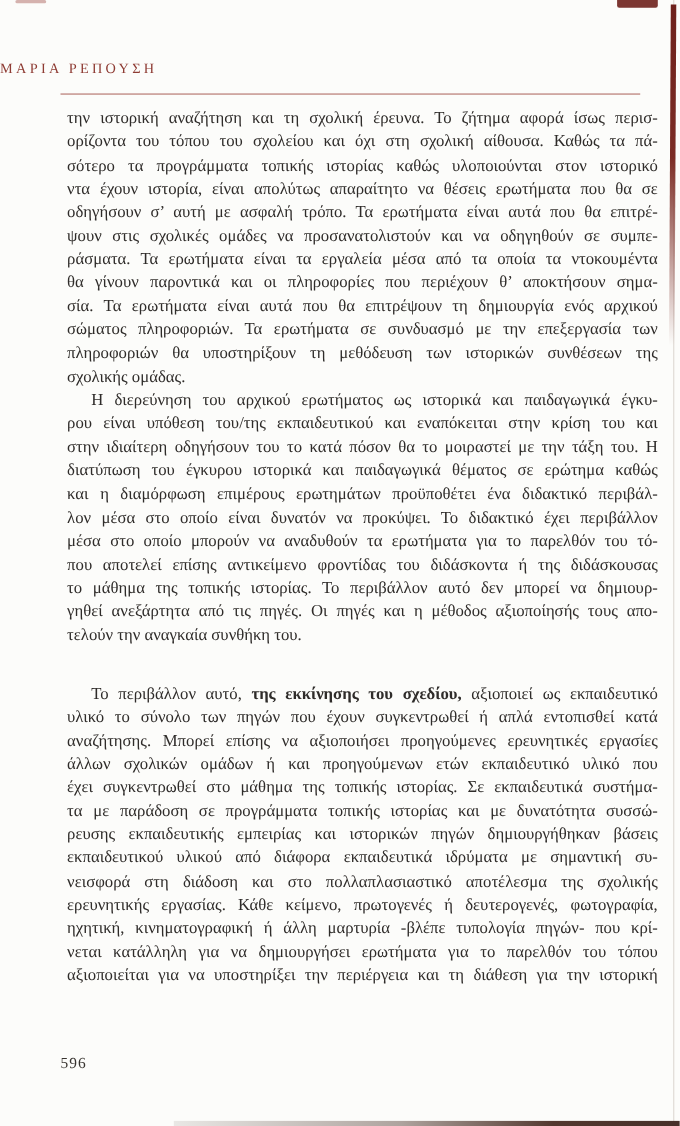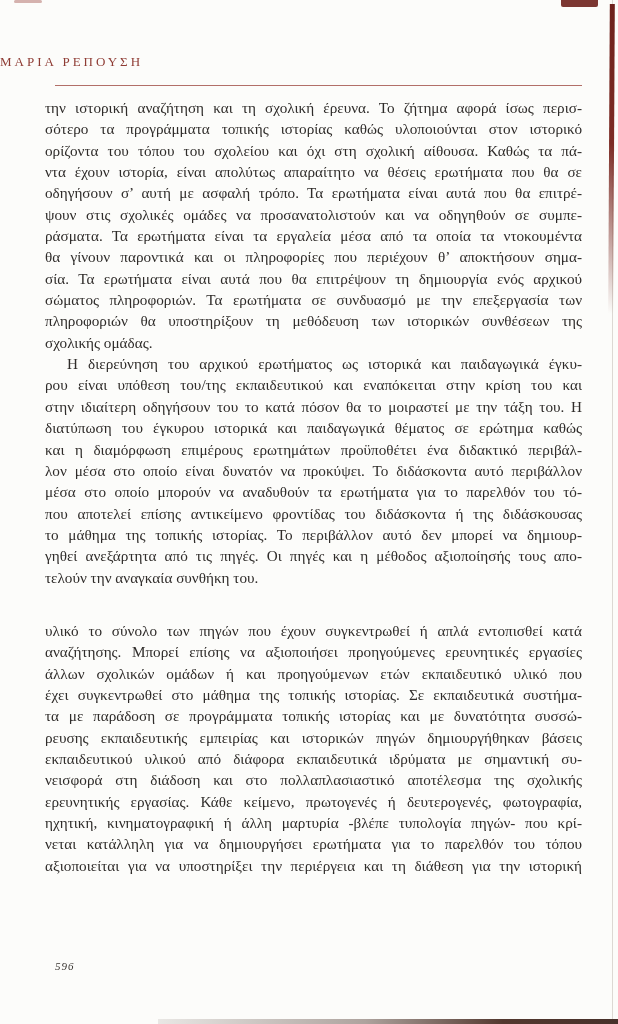--- a/index.html
+++ b/index.html
@@ -19,41 +19,40 @@
     letter-spacing:3px;
     font-weight:400;
   }
   .header-rule{
     position:absolute;top:85px;left:55px;width:527px;height:1px;
     background:var(--rule-color,#a4564d);
     opacity:.85;
   }
   
   .body-text{
-    position:absolute;top:97px;left:45px;width:537px;
+    position:absolute;top:97px;left:61px;width:537px;
     color:var(--body-color,#2f2c2a);
     font-size:15.2px;
   }
   .line{
     line-height:21.35px;
     height:21.35px;
     white-space:nowrap;
     text-align:justify;
     text-align-last:justify;
     overflow:hidden;
   }
   .line.no-justify{text-align-last:left;}
   .line.first{text-indent:22px;}
   .para.space-before{margin-top:32px;}
   .line b{font-weight:bold;}
   
   .page-number{
     position:absolute;left:55px;top:960px;
-    font-style:italic;
-    font-size:11px;
+    font-size:14px;
     color:#37332f;
     letter-spacing:1px;
   }
   
   .artifact{position:absolute;pointer-events:none;}
   .top-left-dash{
     left:14px;top:0;width:28px;height:3px;
     background:rgba(173,104,97,.5);
     border-radius:2px;
   }
@@ -95,46 +94,47 @@
   <div class="artifact right-edge-strip"></div>
   <div class="artifact bottom-strip"></div>
 
   <div class="header-title">ΜΑΡΙΑ ΡΕΠΟΥΣΗ</div>
 
   <div class="header-rule"></div>
 
   <div class="body-text" id="body-text">
       <div class="para">
         <div class="line">την ιστορική αναζήτηση και τη σχολική έρευνα. Το ζήτημα αφορά ίσως περισ-</div>
+        <div class="line">ορίζοντα του τόπου του σχολείου και όχι στη σχολική αίθουσα. Καθώς τα πά-</div>
         <div class="line">σότερο τα προγράμματα τοπικής ιστορίας καθώς υλοποιούνται στον ιστορικό</div>
-        <div class="line">ορίζοντα του τόπου του σχολείου και όχι στη σχολική αίθουσα. Καθώς τα πά-</div>
         <div class="line">ντα έχουν ιστορία, είναι απολύτως απαραίτητο να θέσεις ερωτήματα που θα σε</div>
         <div class="line">οδηγήσουν σ’ αυτή με ασφαλή τρόπο. Τα ερωτήματα είναι αυτά που θα επιτρέ-</div>
         <div class="line">ψουν στις σχολικές ομάδες να προσανατολιστούν και να οδηγηθούν σε συμπε-</div>
         <div class="line">ράσματα. Τα ερωτήματα είναι τα εργαλεία μέσα από τα οποία τα ντοκουμέντα</div>
         <div class="line">θα γίνουν παροντικά και οι πληροφορίες που περιέχουν θ’ αποκτήσουν σημα-</div>
         <div class="line">σία. Τα ερωτήματα είναι αυτά που θα επιτρέψουν τη δημιουργία ενός αρχικού</div>
         <div class="line">σώματος πληροφοριών. Τα ερωτήματα σε συνδυασμό με την επεξεργασία των</div>
         <div class="line">πληροφοριών θα υποστηρίξουν τη μεθόδευση των ιστορικών συνθέσεων της</div>
         <div class="line no-justify">σχολικής ομάδας.</div>
       </div>
       <div class="para">
         <div class="line first">Η διερεύνηση του αρχικού ερωτήματος ως ιστορικά και παιδαγωγικά έγκυ-</div>
         <div class="line">ρου είναι υπόθεση του/της εκπαιδευτικού και εναπόκειται στην κρίση του και</div>
         <div class="line">στην ιδιαίτερη οδηγήσουν του το κατά πόσον θα το μοιραστεί με την τάξη του. Η</div>
         <div class="line">διατύπωση του έγκυρου ιστορικά και παιδαγωγικά θέματος σε ερώτημα καθώς</div>
         <div class="line">και η διαμόρφωση επιμέρους ερωτημάτων προϋποθέτει ένα διδακτικό περιβάλ-</div>
-        <div class="line">λον μέσα στο οποίο είναι δυνατόν να προκύψει. Το διδάσκοντα αυτό περιβάλλον</div>
+        <div class="line">λον μέσα στο οποίο είναι δυνατόν να προκύψει. Το διδακτικό έχει περιβάλλον</div>
         <div class="line">μέσα στο οποίο μπορούν να αναδυθούν τα ερωτήματα για το παρελθόν του τό-</div>
         <div class="line">που αποτελεί επίσης αντικείμενο φροντίδας του διδάσκοντα ή της διδάσκουσας</div>
         <div class="line">το μάθημα της τοπικής ιστορίας. Το περιβάλλον αυτό δεν μπορεί να δημιουρ-</div>
         <div class="line">γηθεί ανεξάρτητα από τις πηγές. Οι πηγές και η μέθοδος αξιοποίησής τους απο-</div>
         <div class="line no-justify">τελούν την αναγκαία συνθήκη του.</div>
       </div>
       <div class="para space-before">
+        <div class="line first"><span>Το περιβάλλον αυτό, </span><b>της εκκίνησης του σχεδίου,</b><span> αξιοποιεί ως εκπαιδευτικό</span></div>
         <div class="line">υλικό το σύνολο των πηγών που έχουν συγκεντρωθεί ή απλά εντοπισθεί κατά</div>
         <div class="line">αναζήτησης. Μπορεί επίσης να αξιοποιήσει προηγούμενες ερευνητικές εργασίες</div>
         <div class="line">άλλων σχολικών ομάδων ή και προηγούμενων ετών εκπαιδευτικό υλικό που</div>
         <div class="line">έχει συγκεντρωθεί στο μάθημα της τοπικής ιστορίας. Σε εκπαιδευτικά συστήμα-</div>
         <div class="line">τα με παράδοση σε προγράμματα τοπικής ιστορίας και με δυνατότητα συσσώ-</div>
         <div class="line">ρευσης εκπαιδευτικής εμπειρίας και ιστορικών πηγών δημιουργήθηκαν βάσεις</div>
         <div class="line">εκπαιδευτικού υλικού από διάφορα εκπαιδευτικά ιδρύματα με σημαντική συ-</div>
         <div class="line">νεισφορά στη διάδοση και στο πολλαπλασιαστικό αποτέλεσμα της σχολικής</div>
         <div class="line">ερευνητικής εργασίας. Κάθε κείμενο, πρωτογενές ή δευτερογενές, φωτογραφία,</div>
         <div class="line">ηχητική, κινηματογραφική ή άλλη μαρτυρία -βλέπε τυπολογία πηγών- που κρί-</div>

